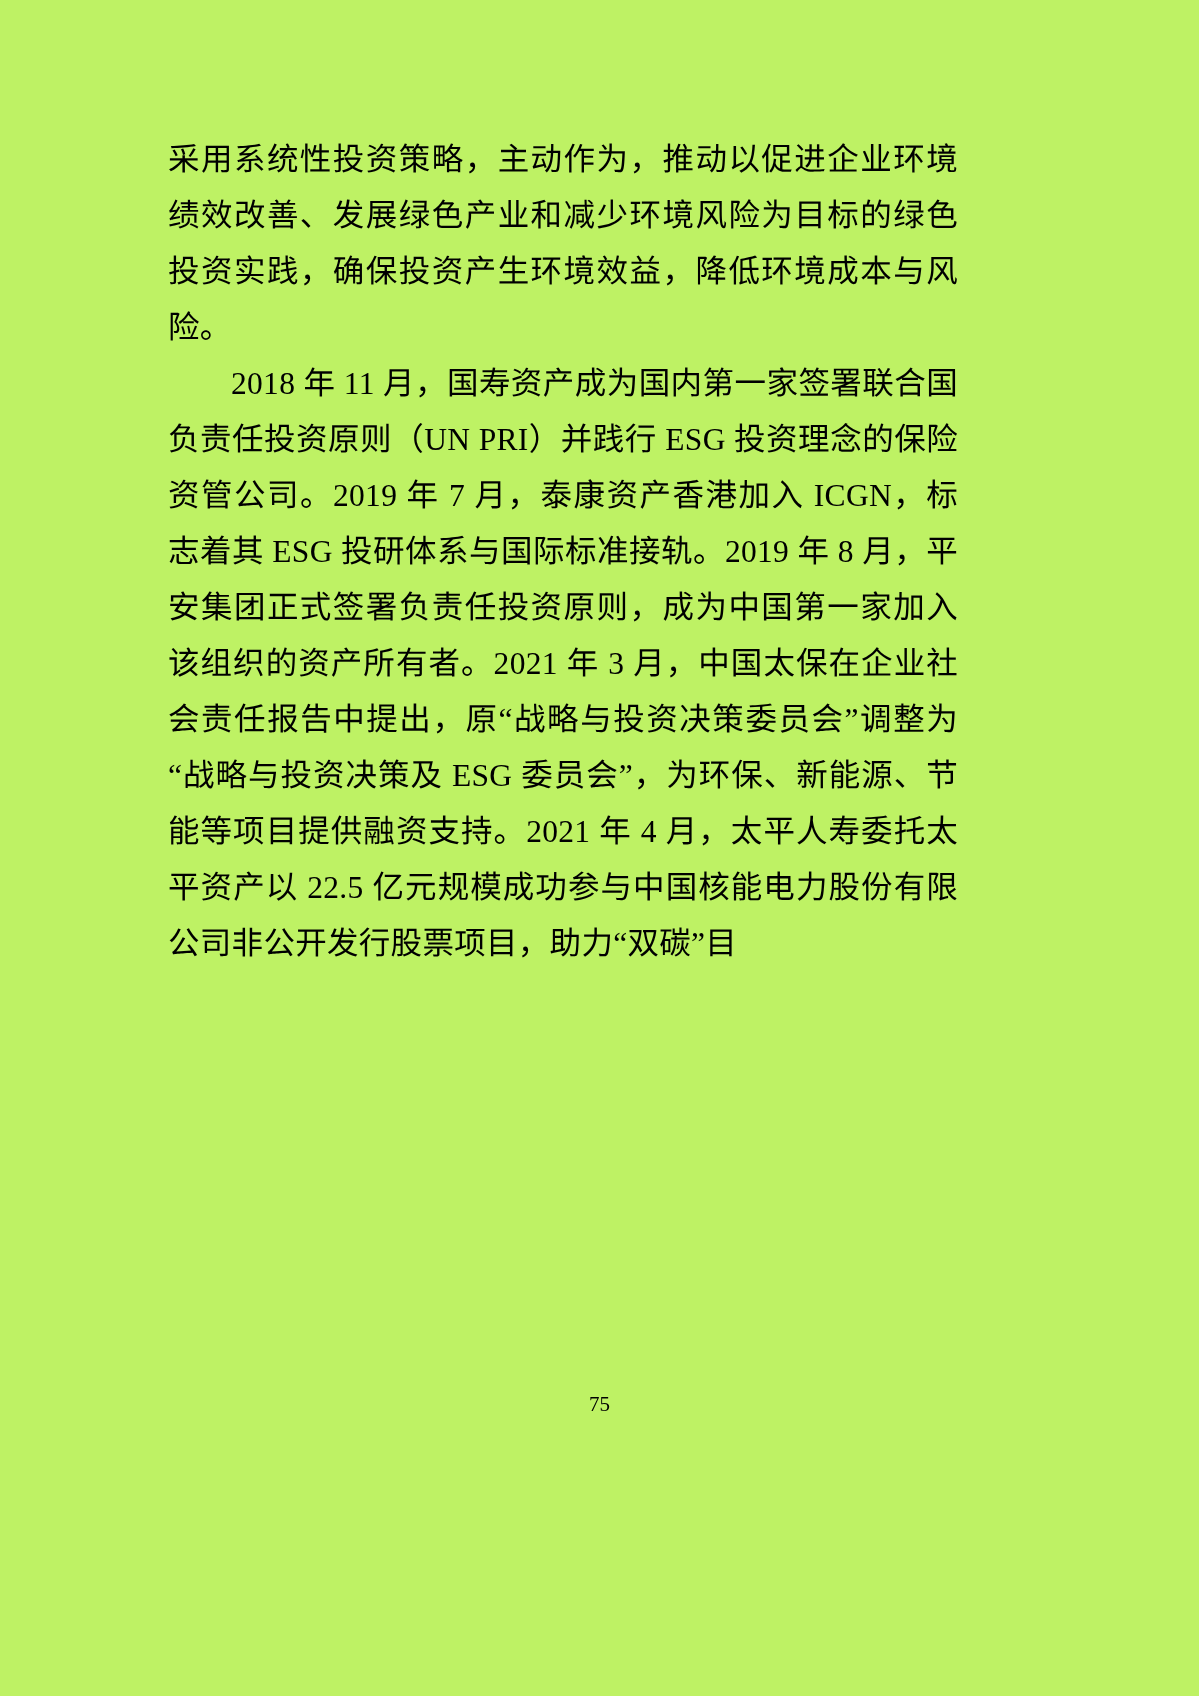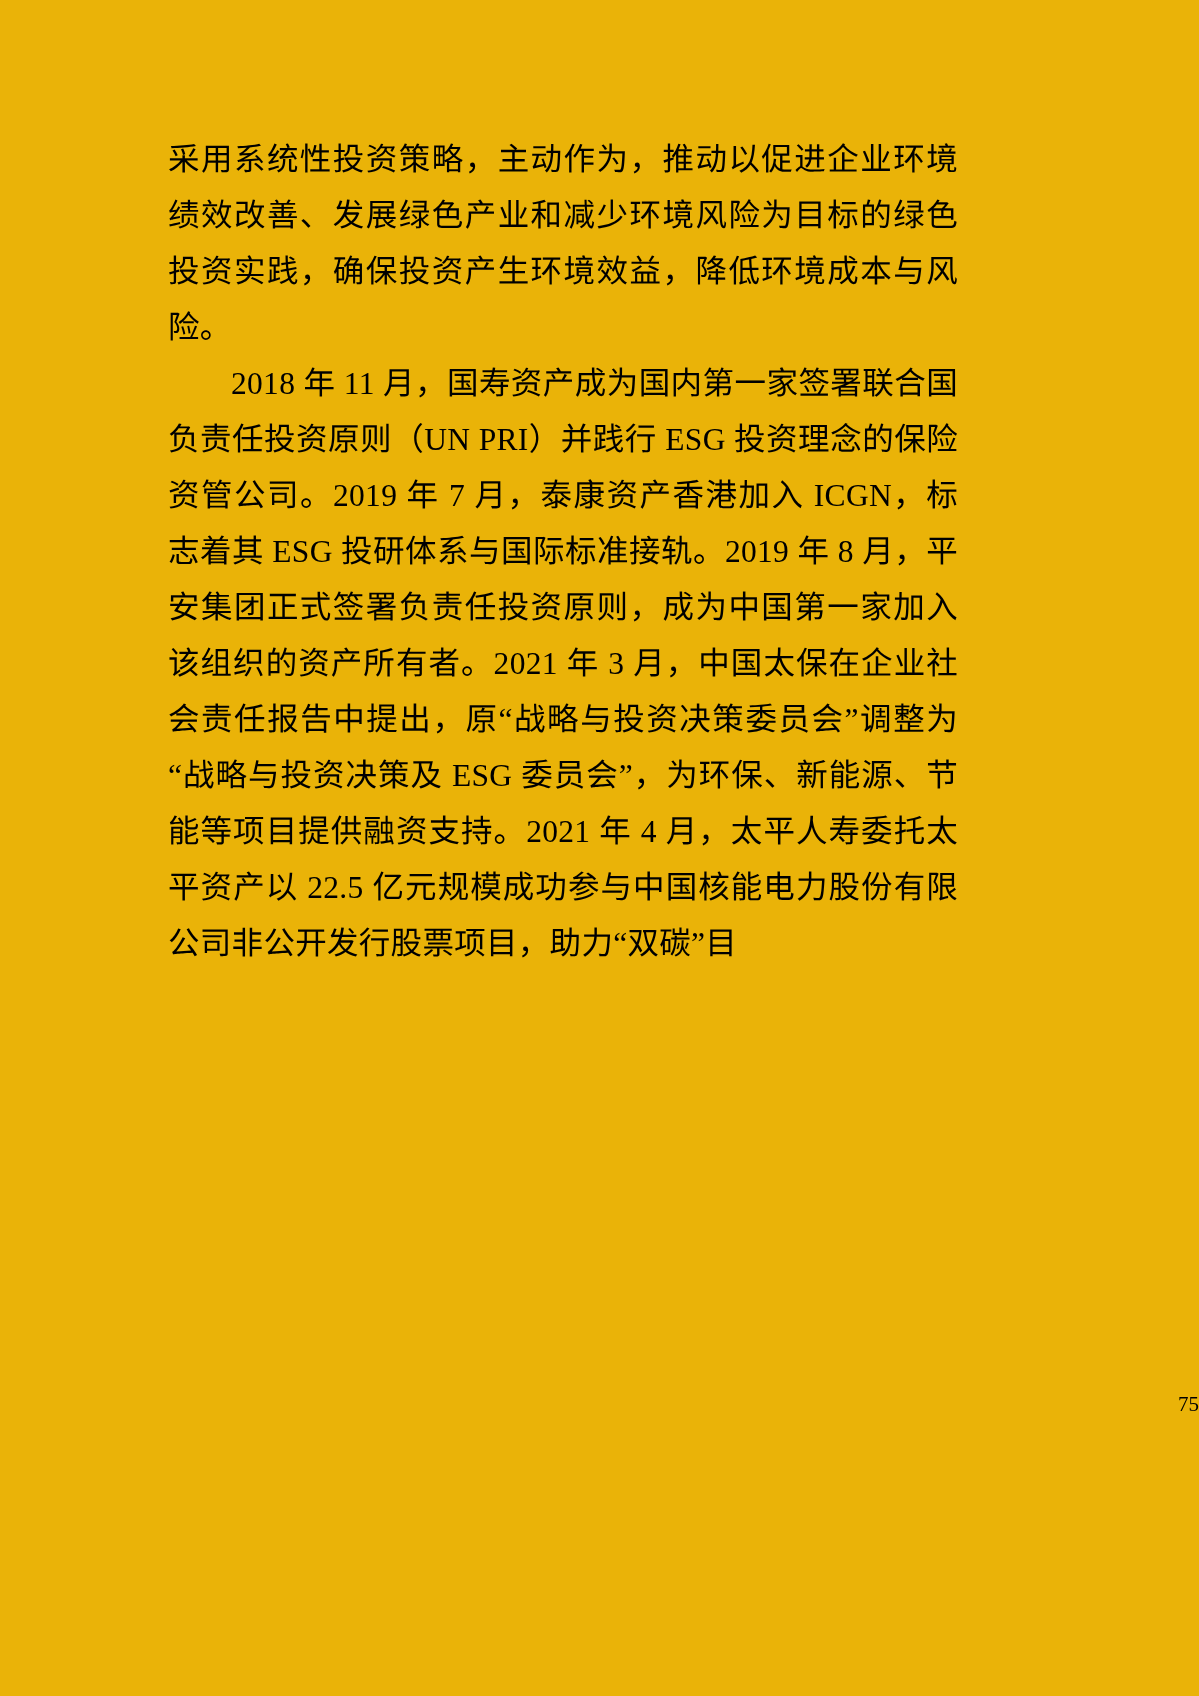--- a/index.html
+++ b/index.html
@@ -4,21 +4,21 @@
 <style>
   html, body {
     margin: 0;
     padding: 0;
     background: #ffffff;
   }
   .page {
     position: relative;
     width: 1199px;
     height: 1696px;
-    background: #eab308;
+    background: #bef264;
     box-sizing: border-box;
     overflow: hidden;
   }
   .content {
     position: absolute;
     left: 168px;
     top: 132px;
     width: 790px;
   }
   .para {
@@ -35,21 +35,21 @@
     margin-top: 0px;
   }
   .indent {
     text-indent: 63px;
   }
   .page-number {
     position: absolute;
     left: 0;
     right: 0;
     top: 1392px;
-    text-align: right;
+    text-align: center;
     font-family: "Liberation Serif", "DejaVu Serif", serif;
     font-size: 21px;
     color: #000000;
   }
 </style>
 </head>
 <body>
 
 <div class="page">
   <div class="content">

